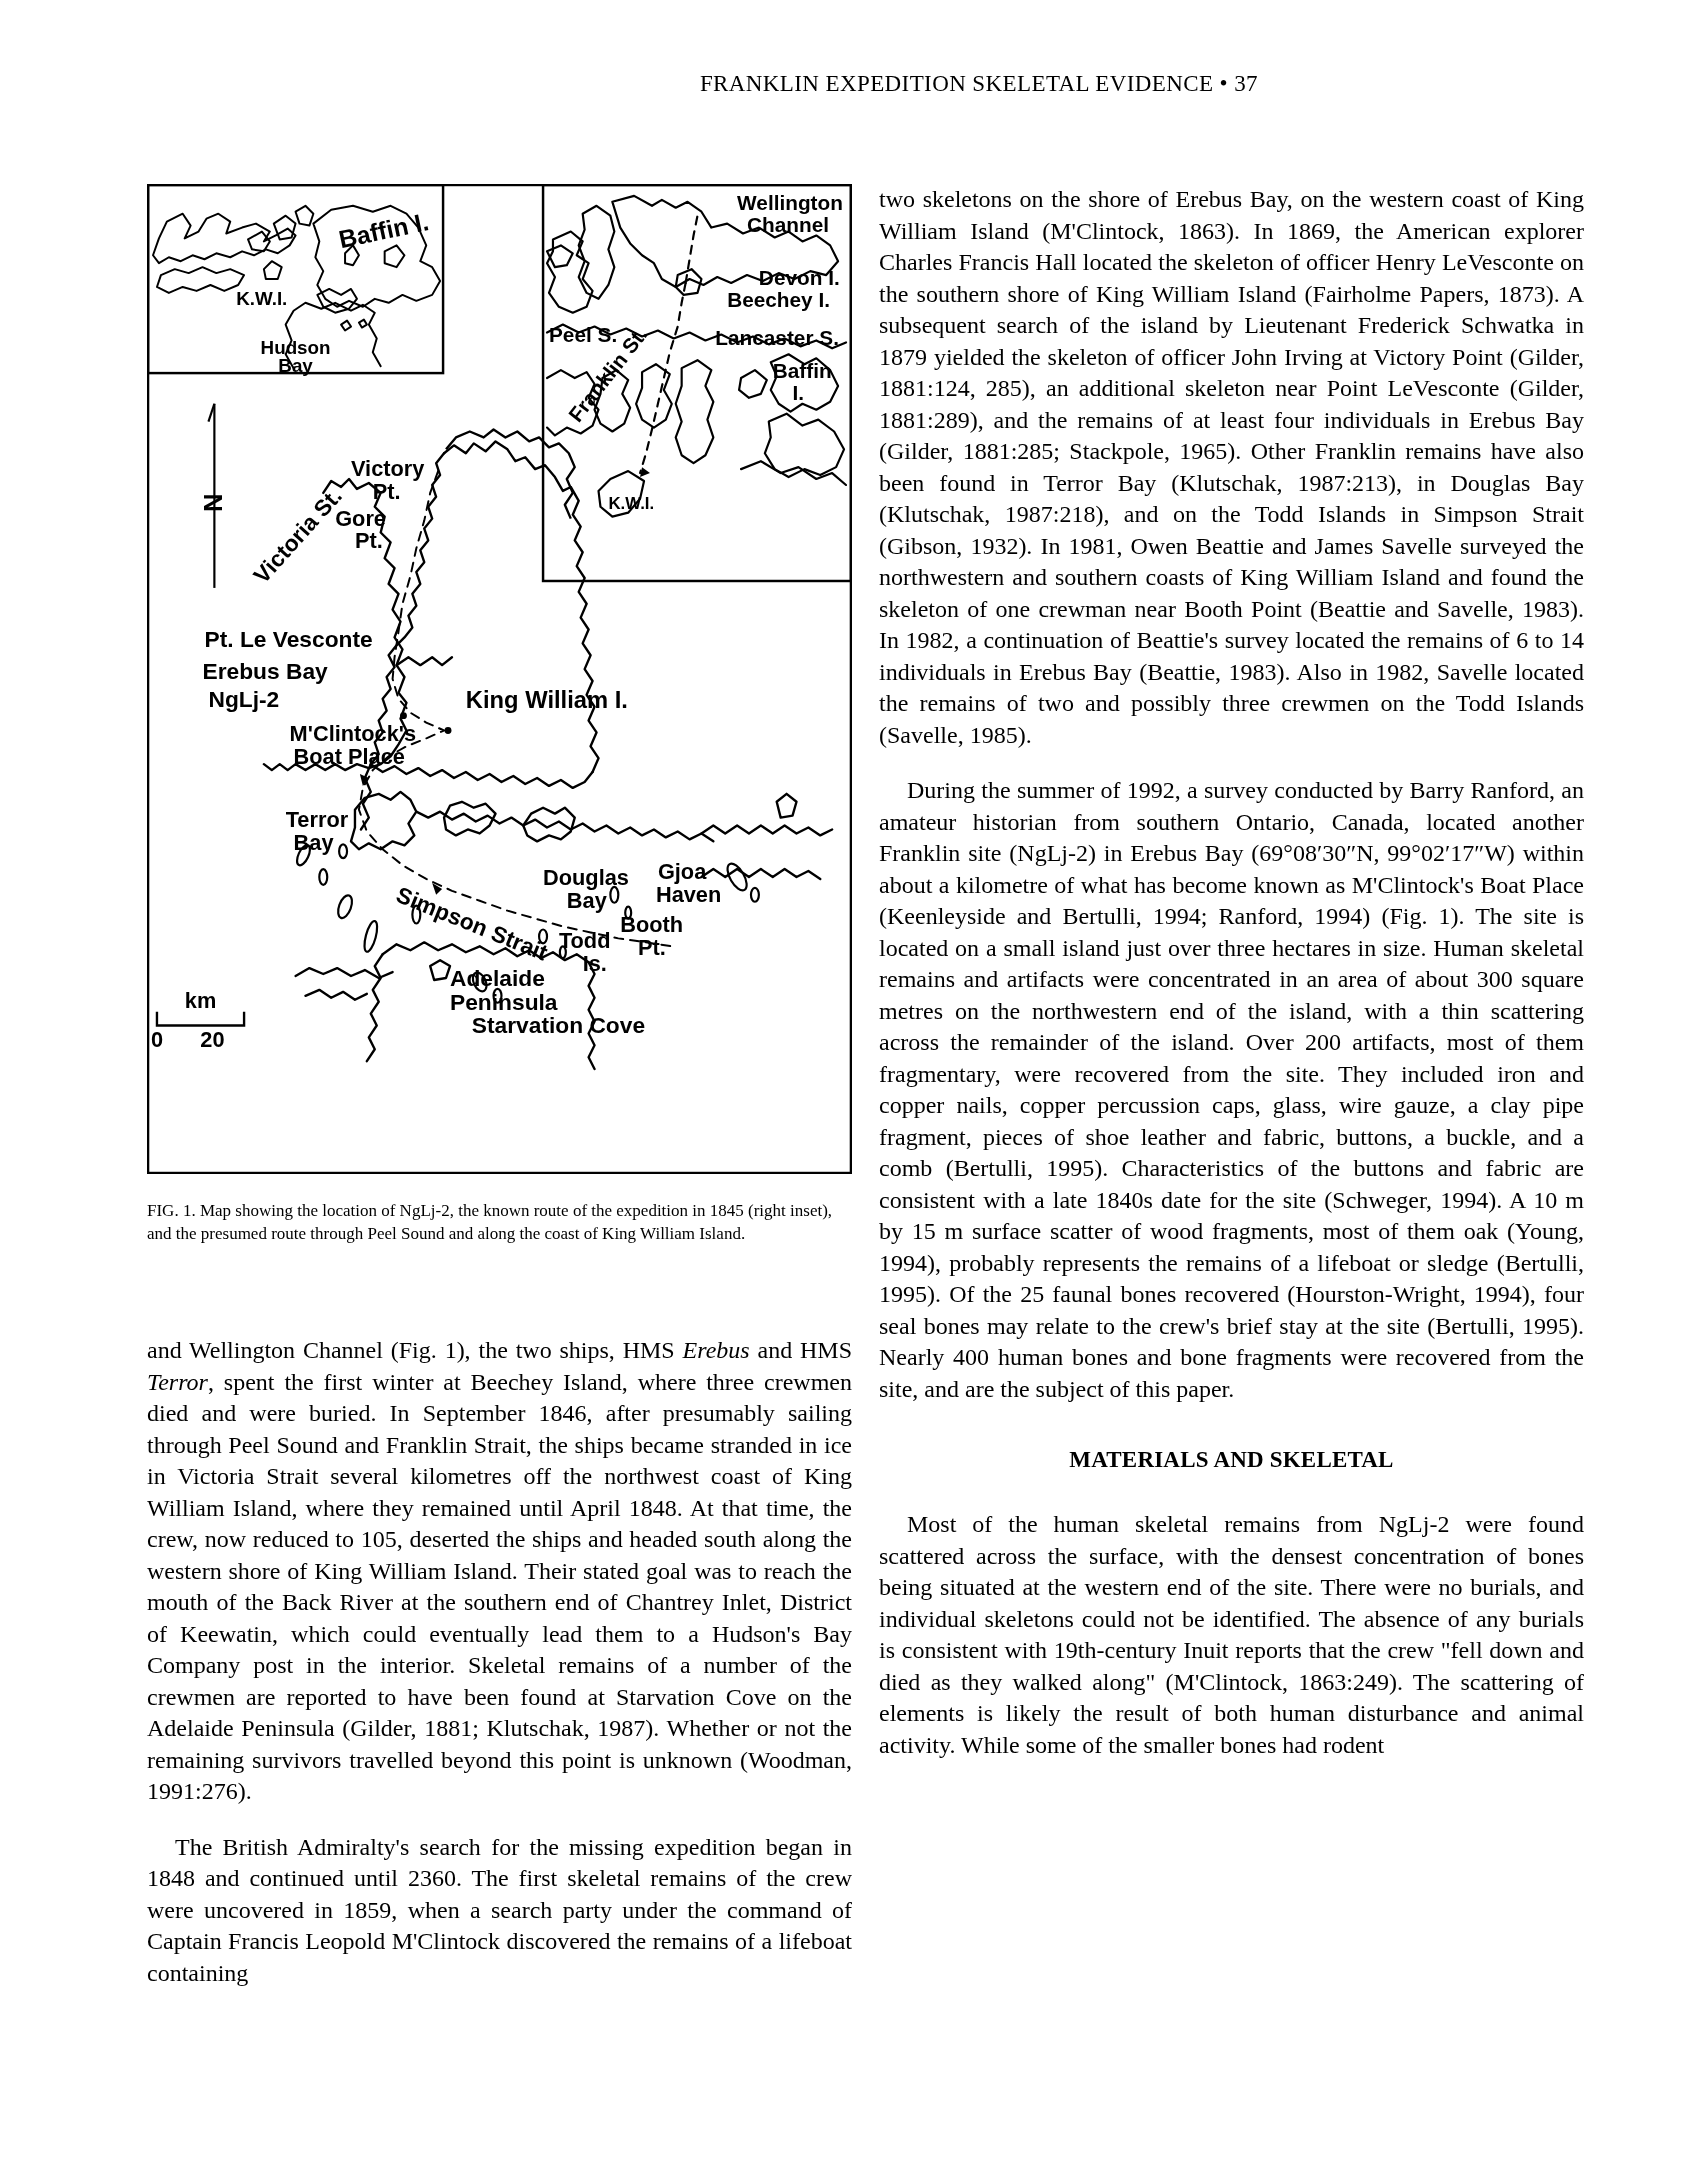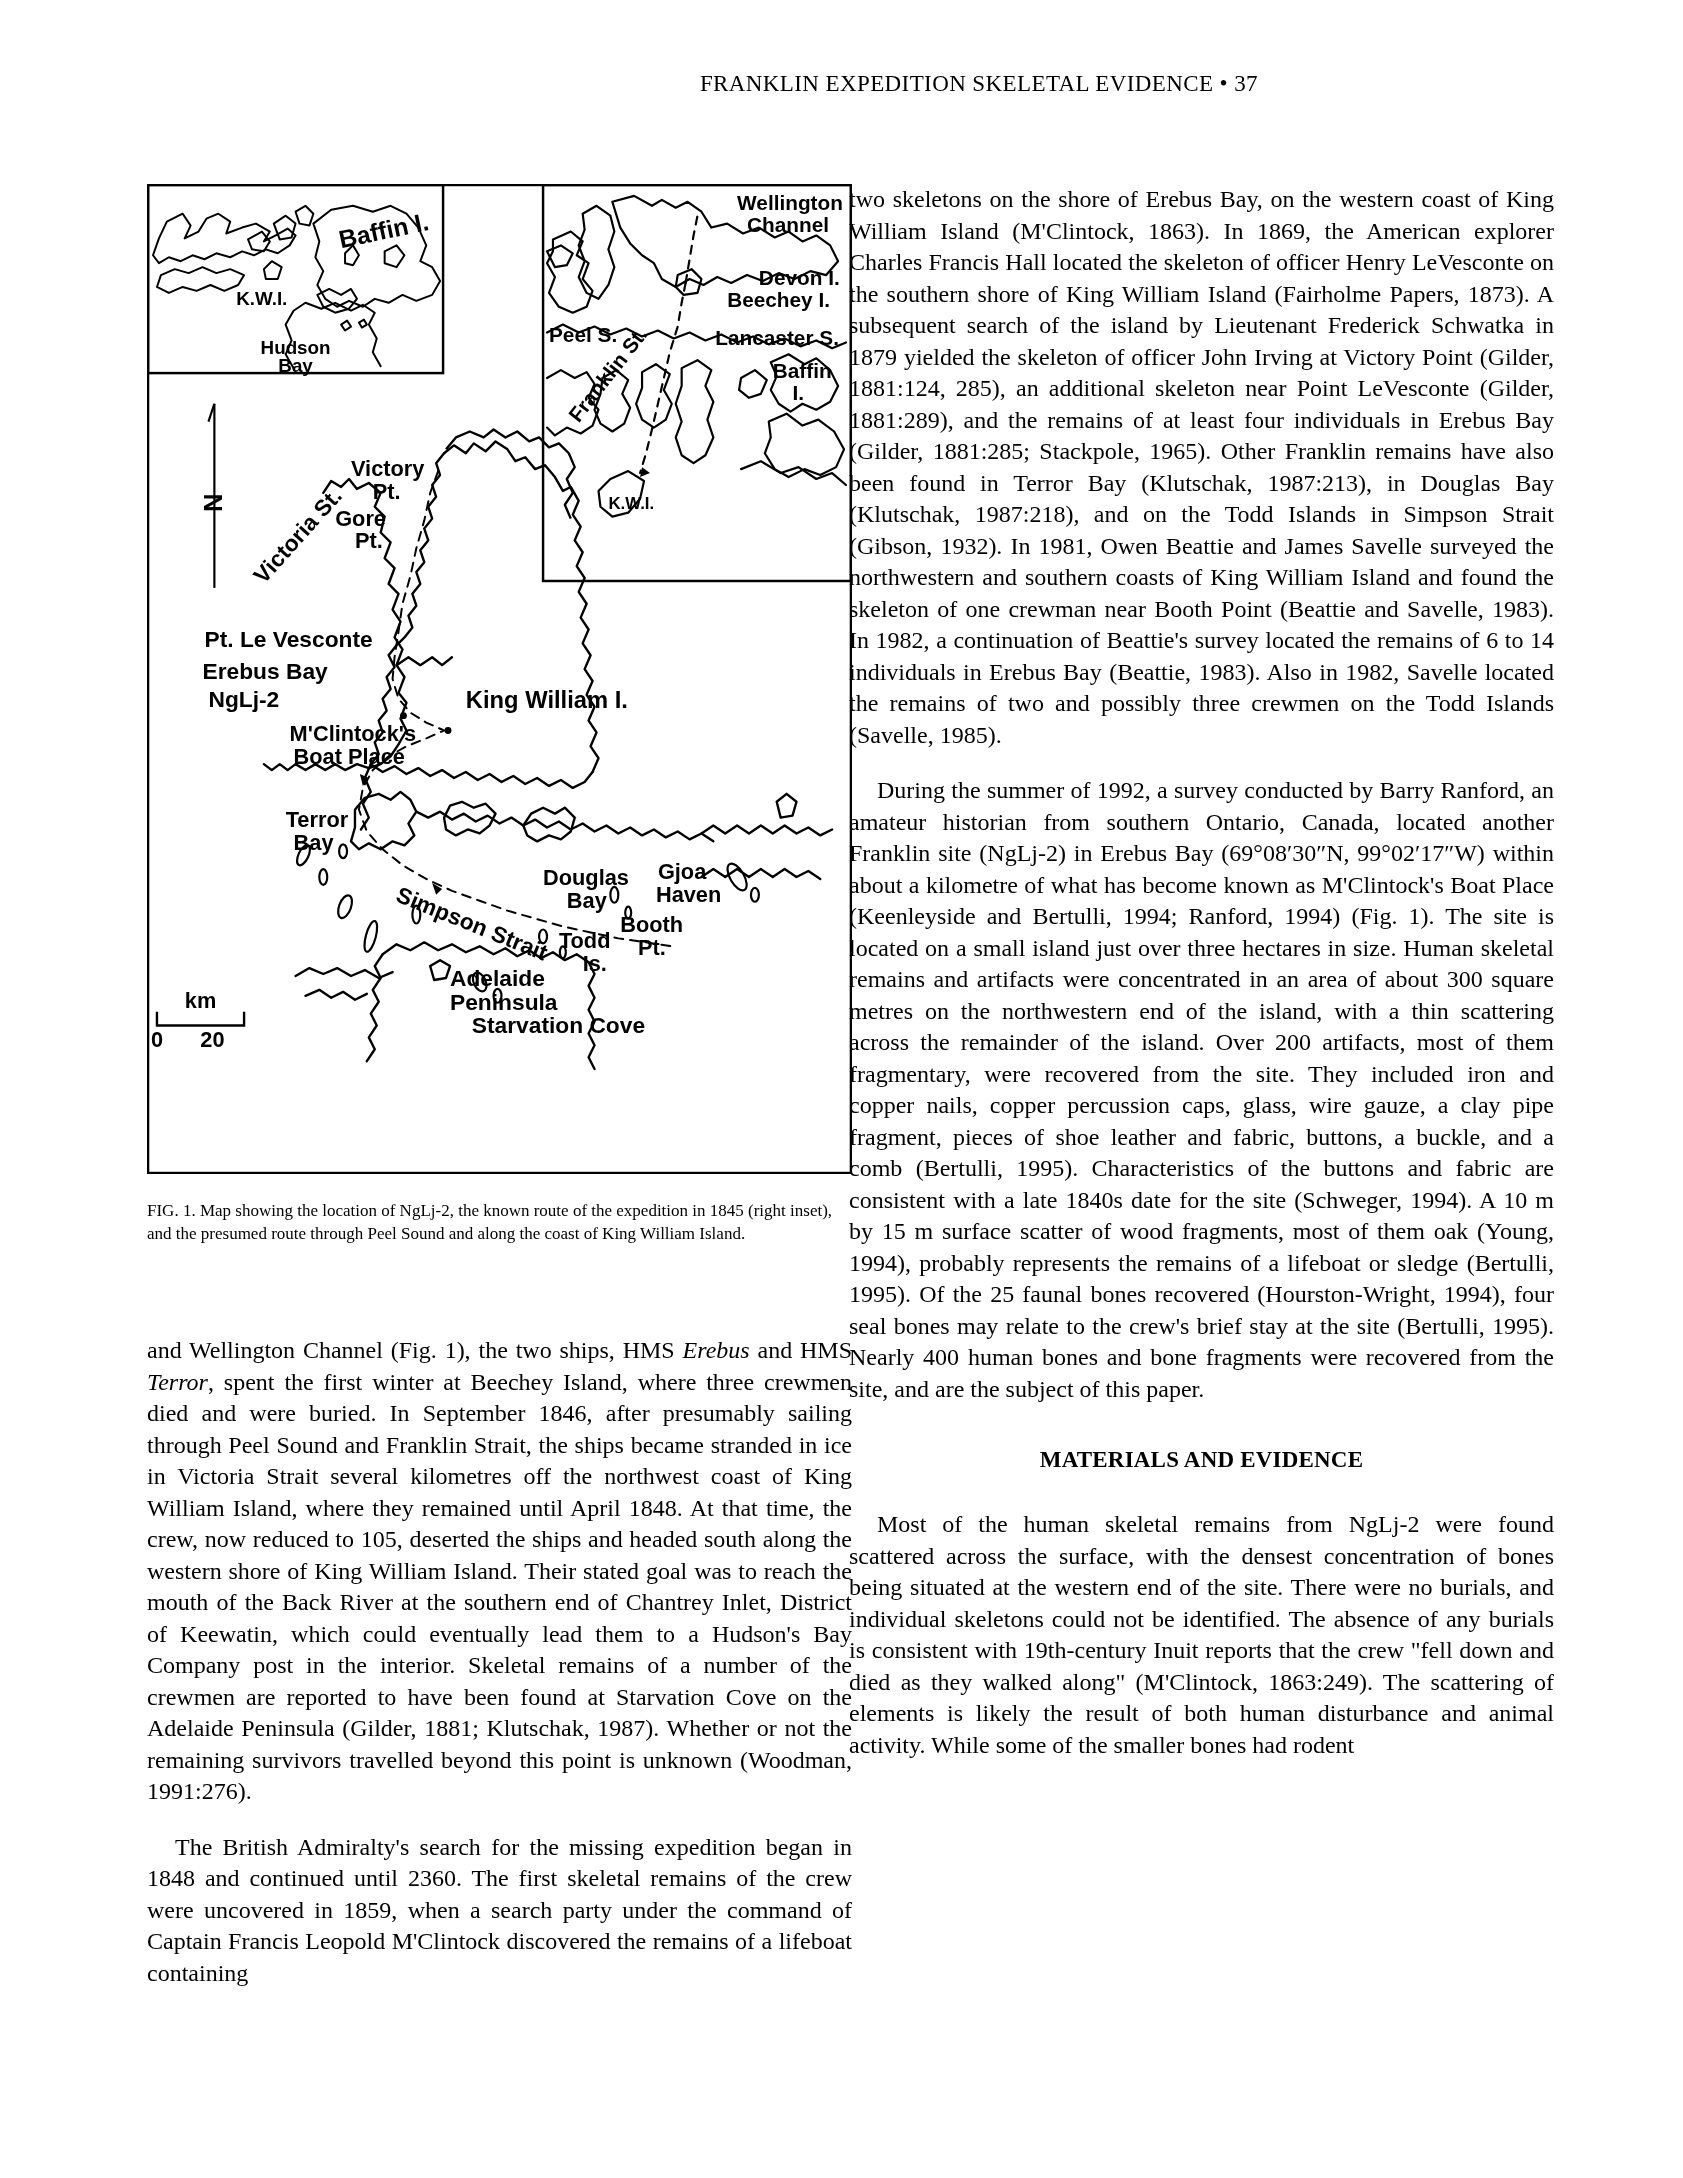--- a/index.html
+++ b/index.html
@@ -28,21 +28,21 @@
     position: absolute;
     right: 147px;
     top: 71px;
     font-size: 23px;
     letter-spacing: 0.4px;
     white-space: nowrap;
     font-family: "Liberation Serif", serif;
   }
   .col-right {
     position: absolute;
-    left: 849px;
+    left: 879px;
     top: 184px;
     width: 705px;
   }
 
   
   .figure-box {
     position: relative;
     width: 705px;
     height: 990px;
   }
@@ -371,18 +371,18 @@
   <div class="fig-caption">FIG. 1. Map showing the location of NgLj-2, the known route of the expedition in 1845 (right inset), and the presumed route through Peel Sound and along the coast of King William Island.</div>
 
   <div class="left-body body-text">
     <p>and Wellington Channel (Fig. 1), the two ships, HMS <em>Erebus</em> and HMS <em>Terror</em>, spent the first winter at Beechey Island, where three crewmen died and were buried. In September 1846, after presumably sailing through Peel Sound and Franklin Strait, the ships became stranded in ice in Victoria Strait several kilometres off the northwest coast of King William Island, where they remained until April 1848. At that time, the crew, now reduced to 105, deserted the ships and headed south along the western shore of King William Island. Their stated goal was to reach the mouth of the Back River at the southern end of Chantrey Inlet, District of Keewatin, which could eventually lead them to a Hudson's Bay Company post in the interior. Skeletal remains of a number of the crewmen are reported to have been found at Starvation Cove on the Adelaide Peninsula (Gilder, 1881; Klutschak, 1987). Whether or not the remaining survivors travelled beyond this point is unknown (Woodman, 1991:276).</p>
     <p class="indent">The British Admiralty's search for the missing expedition began in 1848 and continued until 2360. The first skeletal remains of the crew were uncovered in 1859, when a search party under the command of Captain Francis Leopold M'Clintock discovered the remains of a lifeboat containing</p>
   </div>
 
   <div class="col-right body-text">
     <p>two skeletons on the shore of Erebus Bay, on the western coast of King William Island (M'Clintock, 1863). In 1869, the American explorer Charles Francis Hall located the skeleton of officer Henry LeVesconte on the southern shore of King William Island (Fairholme Papers, 1873). A subsequent search of the island by Lieutenant Frederick Schwatka in 1879 yielded the skeleton of officer John Irving at Victory Point (Gilder, 1881:124, 285), an additional skeleton near Point LeVesconte (Gilder, 1881:289), and the remains of at least four individuals in Erebus Bay (Gilder, 1881:285; Stackpole, 1965). Other Franklin remains have also been found in Terror Bay (Klutschak, 1987:213), in Douglas Bay (Klutschak, 1987:218), and on the Todd Islands in Simpson Strait (Gibson, 1932). In 1981, Owen Beattie and James Savelle surveyed the northwestern and southern coasts of King William Island and found the skeleton of one crewman near Booth Point (Beattie and Savelle, 1983). In 1982, a continuation of Beattie's survey located the remains of 6 to 14 individuals in Erebus Bay (Beattie, 1983). Also in 1982, Savelle located the remains of two and possibly three crewmen on the Todd Islands (Savelle, 1985).</p>
     <p class="indent">During the summer of 1992, a survey conducted by Barry Ranford, an amateur historian from southern Ontario, Canada, located another Franklin site (NgLj-2) in Erebus Bay (69°08′30″N, 99°02′17″W) within about a kilometre of what has become known as M'Clintock's Boat Place (Keenleyside and Bertulli, 1994; Ranford, 1994) (Fig. 1). The site is located on a small island just over three hectares in size. Human skeletal remains and artifacts were concentrated in an area of about 300 square metres on the northwestern end of the island, with a thin scattering across the remainder of the island. Over 200 artifacts, most of them fragmentary, were recovered from the site. They included iron and copper nails, copper percussion caps, glass, wire gauze, a clay pipe fragment, pieces of shoe leather and fabric, buttons, a buckle, and a comb (Bertulli, 1995). Characteristics of the buttons and fabric are consistent with a late 1840s date for the site (Schweger, 1994). A 10 m by 15 m surface scatter of wood fragments, most of them oak (Young, 1994), probably represents the remains of a lifeboat or sledge (Bertulli, 1995). Of the 25 faunal bones recovered (Hourston-Wright, 1994), four seal bones may relate to the crew's brief stay at the site (Bertulli, 1995). Nearly 400 human bones and bone fragments were recovered from the site, and are the subject of this paper.</p>
-    <h2 class="section-head">MATERIALS AND EVIDENCE</h2>
+    <h2 class="section-head">MATERIALS AND SKELETAL</h2>
     <p class="indent">Most of the human skeletal remains from NgLj-2 were found scattered across the surface, with the densest concentration of bones being situated at the western end of the site. There were no burials, and individual skeletons could not be identified. The absence of any burials is consistent with 19th-century Inuit reports that the crew "fell down and died as they walked along" (M'Clintock, 1863:249). The scattering of elements is likely the result of both human disturbance and animal activity. While some of the smaller bones had rodent</p>
   </div>
 
 </div>
 
 
 </body></html>

